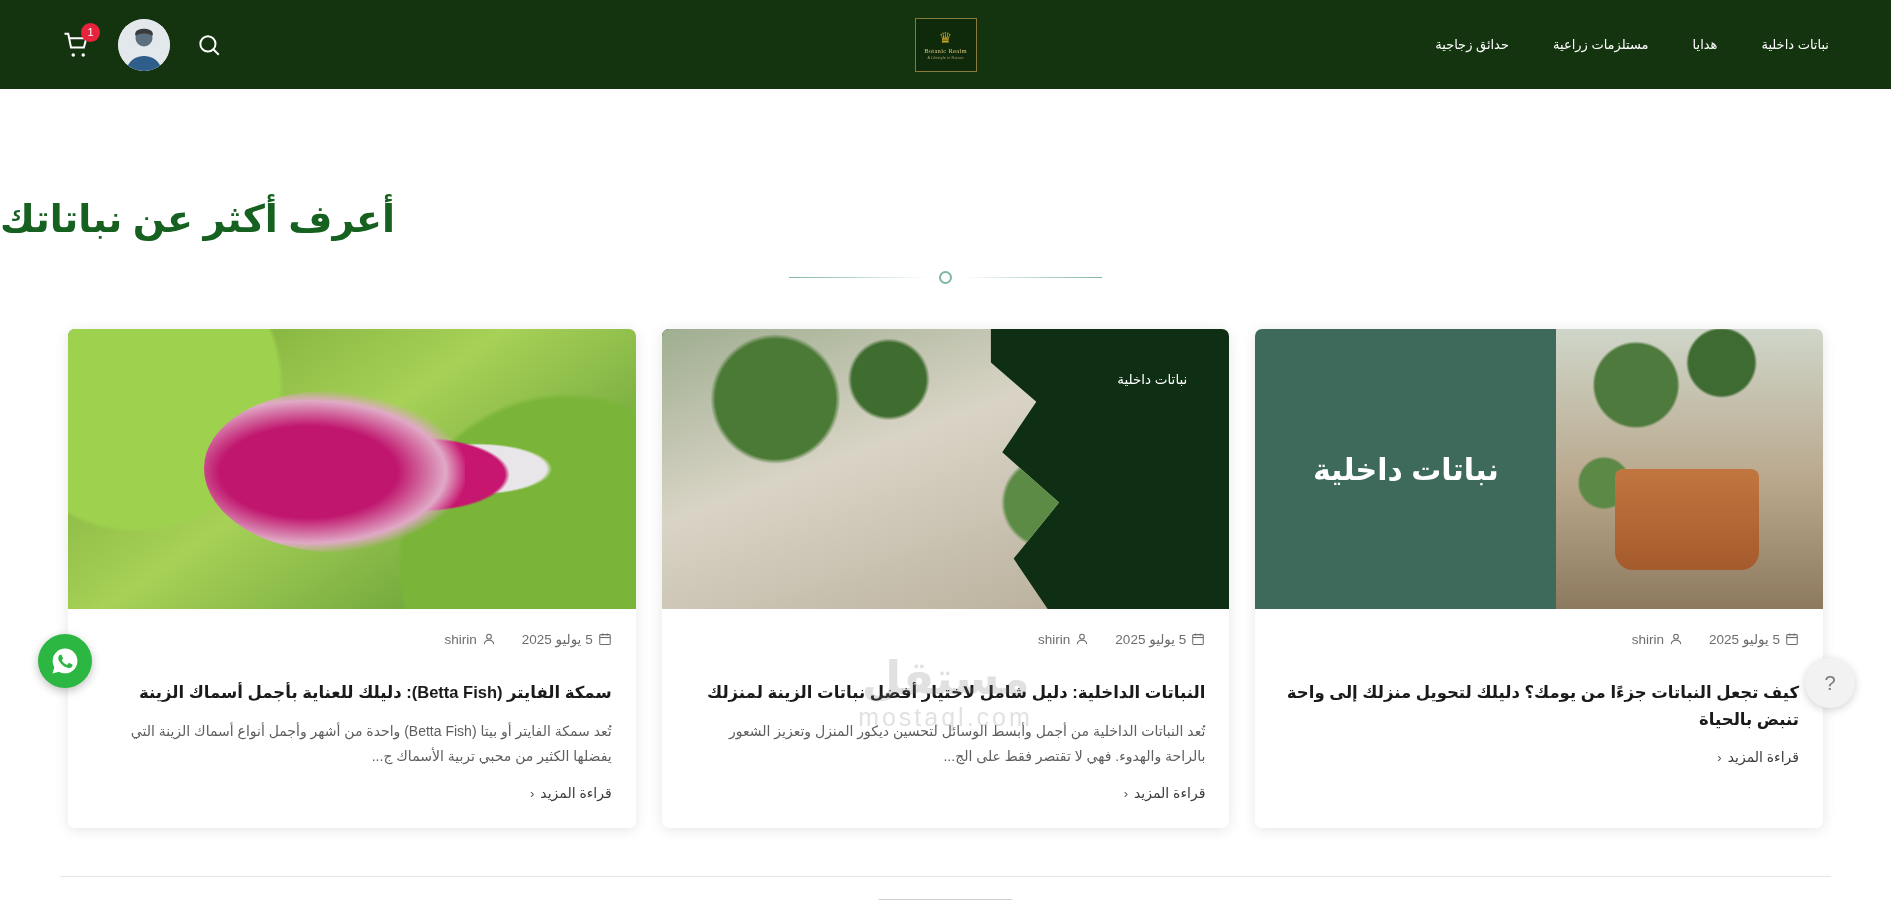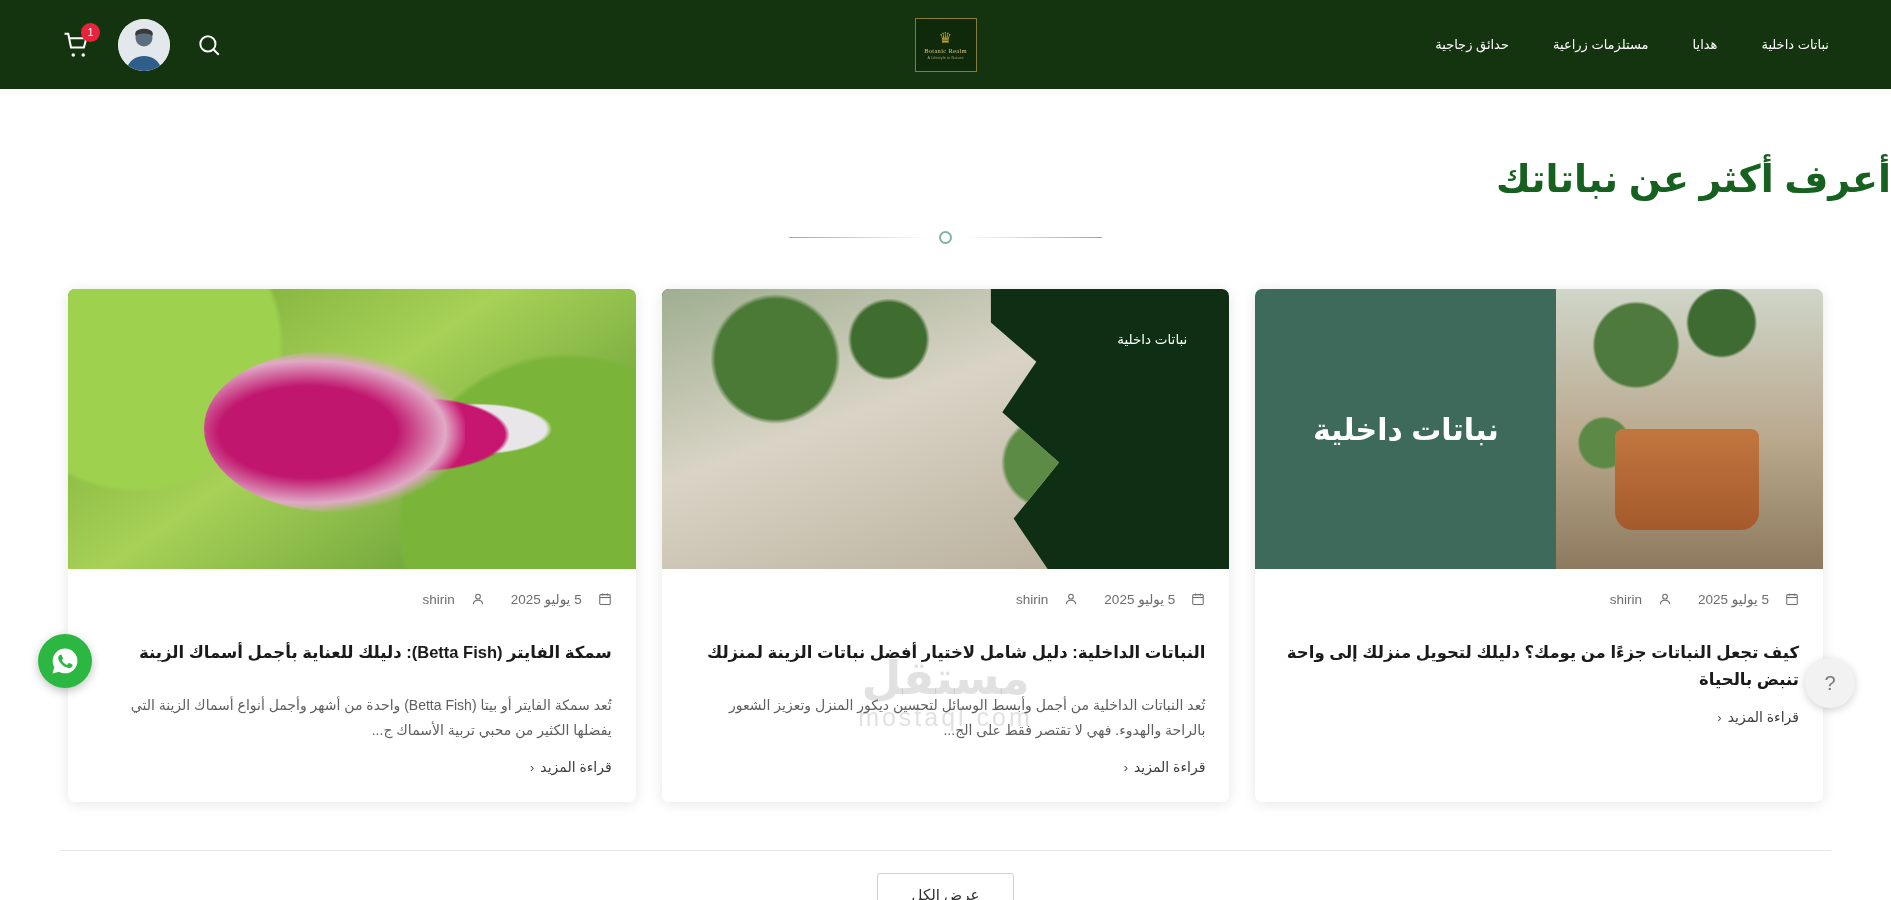--- a/index.html
+++ b/index.html
@@ -100,22 +100,23 @@
     width: 52px; height: 52px;
     border-radius: 50%;
     background: #dfe6ea;
     display: flex; align-items: flex-end; justify-content: center;
     overflow: hidden;
     cursor: pointer;
   }
 
   
   .section-title-wrap {
-    text-align: right;
+    text-align: left;
     padding-top: 68px;
+    margin-top: 40px;
   }
   .section-title {
     color: #16611f;
     font-size: 38px;
     font-weight: 700;
   }
   .divider {
     margin: 30px auto 0;
     width: 340px;
     display: flex;
@@ -227,30 +228,30 @@
 
   .card-body { padding: 22px 24px 26px; }
   .meta {
     display: flex;
     gap: 26px;
     justify-content: flex-start;
     color: #6d6d6d;
     font-size: 13.5px;
     align-items: center;
   }
-  .meta .item { display: flex; align-items: center; gap: 16px; }
+  .meta .item { display: flex; align-items: center; gap: 5px; }
   .card-title {
     margin-top: 32px;
     color: #1a1a1a;
     font-size: 16.5px;
     font-weight: 700;
     line-height: 1.65;
   }
   .card-excerpt {
-    margin-top: 27px;
+    margin-top: 13px;
     color: #5e5e5e;
     font-size: 14px;
     line-height: 1.78;
   }
   .read-more {
     margin-top: 16px;
     color: #3b3b3b;
     font-size: 14px;
     display: inline-flex;
     align-items: center;

